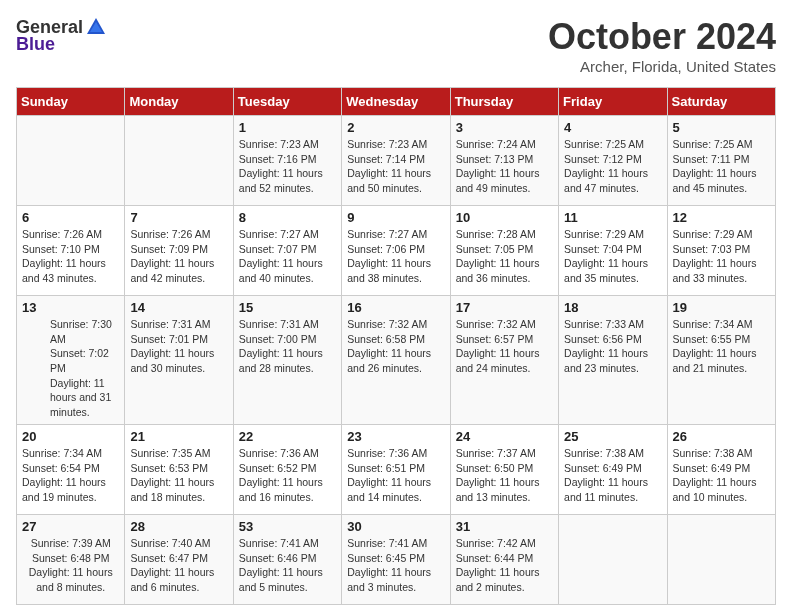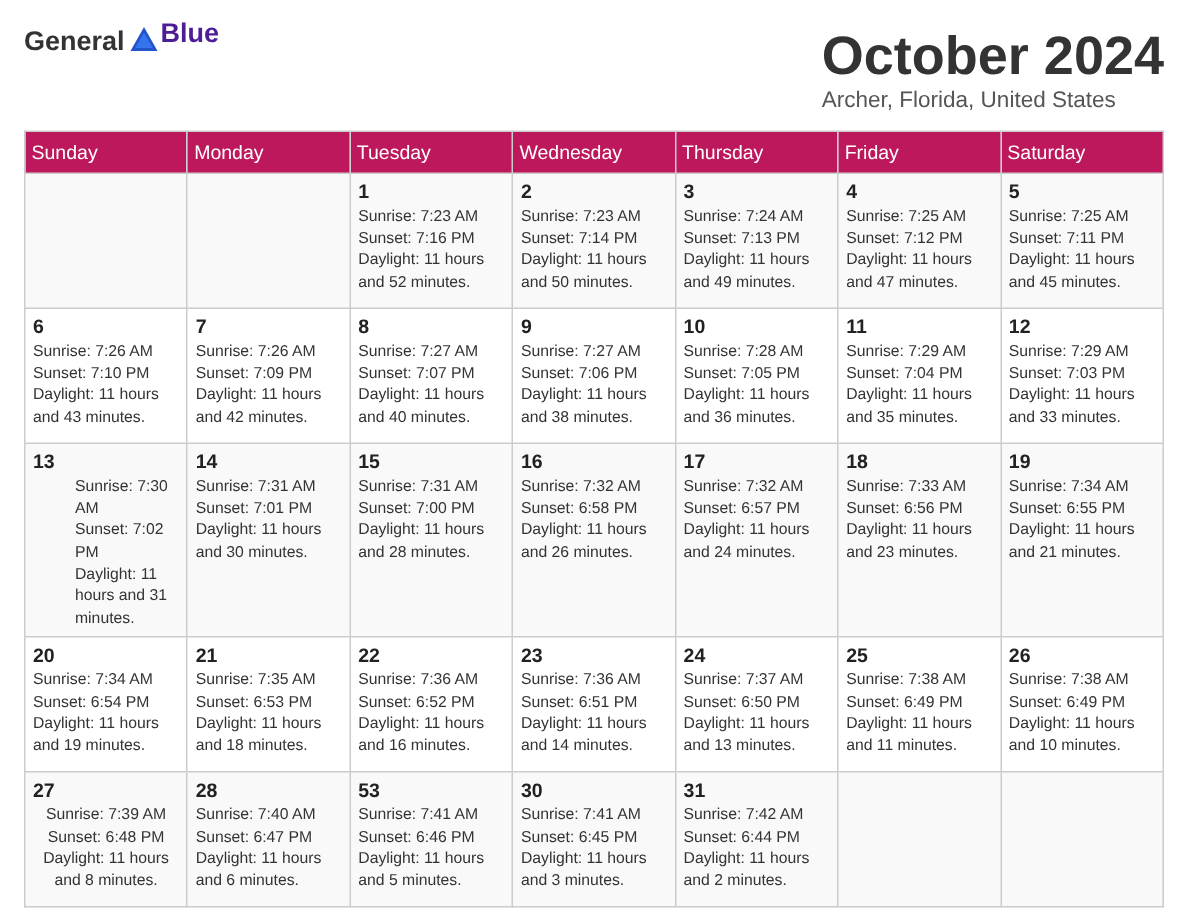--- a/index.html
+++ b/index.html
@@ -11,45 +11,45 @@
       padding: 16px;
     }
     .header-area {
       display: flex;
       justify-content: space-between;
       align-items: flex-start;
       margin-bottom: 12px;
     }
     .logo {
       display: flex;
-      flex-direction: row;
+      flex-direction: column;
       align-items: flex-start;
     }
     .title-area {
-      text-align: left;
+      text-align: right;
     }
     .month-title {
       font-size: 36px;
       font-weight: bold;
       color: #333;
     }
     .location {
       font-size: 15px;
       color: #555;
     }
     table {
       width: 100%;
       border-collapse: collapse;
       table-layout: fixed;
     }
     thead tr th {
-      background-color: #be185d;
+      background-color: #b91c1c;
       color: #fff;
       font-size: 13px;
-      font-weight: normal;
+      font-weight: bold;
       padding: 6px 4px;
       text-align: left;
       border: 1px solid #ccc;
     }
     tbody tr td {
       vertical-align: top;
       padding: 4px 5px;
       border: 1px solid #ccc;
       font-size: 11px;
       color: #222;

